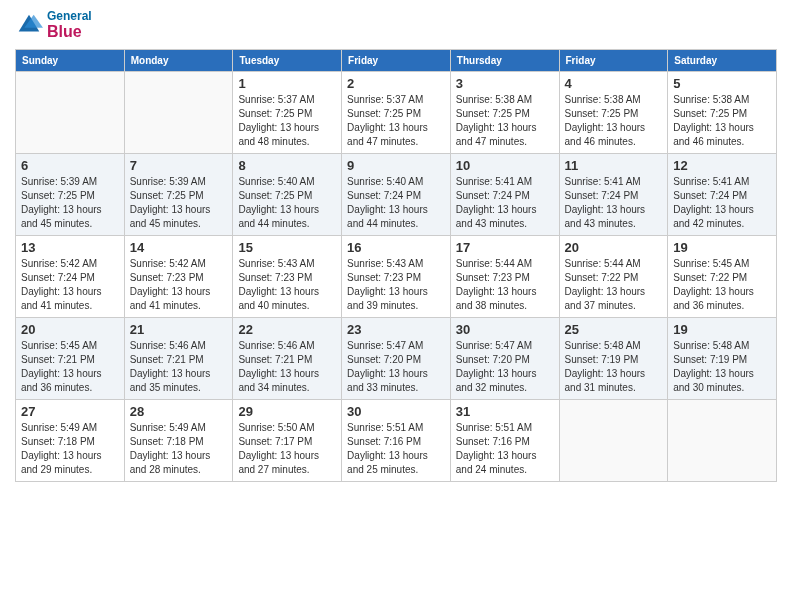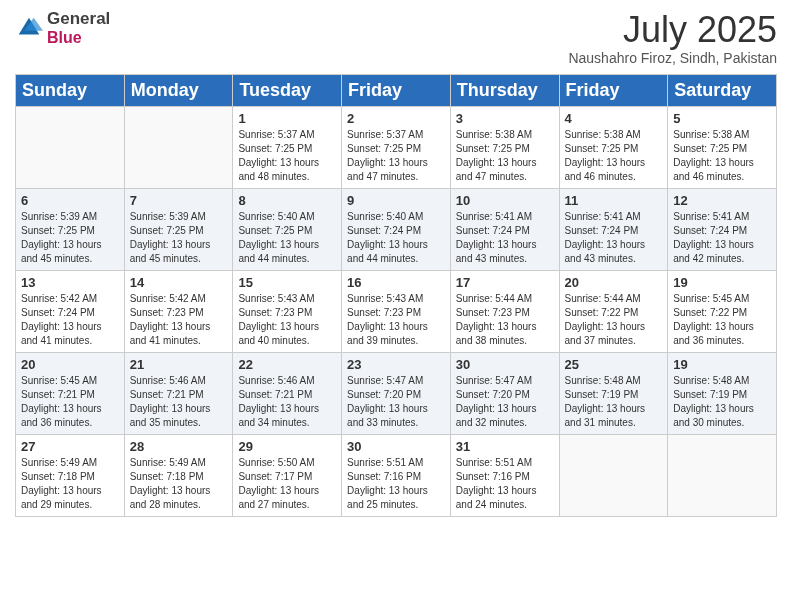--- a/index.html
+++ b/index.html
@@ -25,23 +25,23 @@
       display: flex;
       align-items: center;
       gap: 4px;
     }
     .logo-text {
       display: flex;
       flex-direction: column;
       line-height: 1.1;
     }
     .logo-general {
-      font-size: 17px;
+      font-size: 12px;
       font-weight: bold;
-      color: #404040;
+      color: #0369a1;
     }
     .logo-blue {
       font-size: 16px;
       font-weight: bold;
       color: #be185d;
     }
     .logo-icon {
       width: 28px;
       height: 28px;
     }
@@ -61,21 +61,21 @@
     .calendar {
       width: 100%;
       border-collapse: collapse;
       table-layout: fixed;
     }
     .calendar th {
       background: #2a6ebb;
       color: #fff;
       text-align: left;
       padding: 5px 6px;
-      font-size: 18px;
+      font-size: 10px;
       font-weight: bold;
       border: 1px solid #ccc;
     }
     .calendar td {
       border: 1px solid #ccc;
       vertical-align: top;
       padding: 4px 5px;
       font-size: 10px;
       color: #333;
       height: 82px;
@@ -112,24 +112,20 @@
   <div class="header">
     <div class="logo">
       <svg class="logo-icon" viewBox="0 0 30 30">
         <polygon points="15,4 26,22 4,22" fill="#1a6aab"></polygon>
         <polygon points="20,4 30,18 10,18" fill="#2a8ad4" opacity="0.7"></polygon>
       </svg>
       <div class="logo-text">
         <span class="logo-general">General</span>
         <span class="logo-blue">Blue</span>
       </div>
-    </div>
-    <div class="title-block">
-      <div class="month-year">July 2025</div>
-      <div class="location">Naushahro Firoz, Sindh, Pakistan</div>
     </div>
   </div>
 
   <table class="calendar">
     <thead>
       <tr>
         <th>Sunday</th>
         <th>Monday</th>
         <th>Tuesday</th>
         <th>Friday</th>

